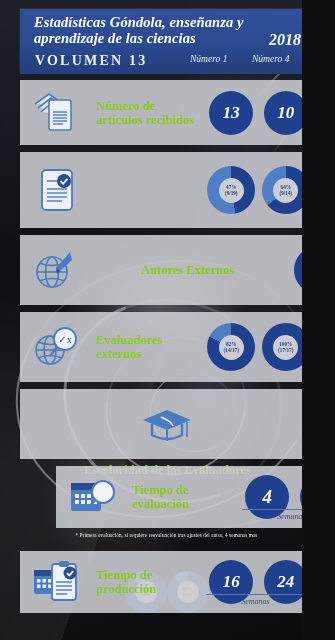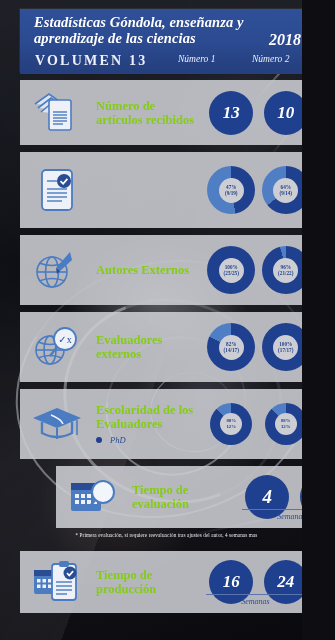--- a/index.html
+++ b/index.html
@@ -42,21 +42,21 @@
     background:linear-gradient(180deg,#2f5099 0%,#2b4a90 55%,#253f7e 100%);
     box-shadow:0 0 0 1px rgba(255,255,255,.06);}
   .header .title{position:absolute;left:14px;top:5px;width:262px;
     color:#fff;font-style:italic;font-weight:bold;font-size:14.5px;line-height:16px;
     letter-spacing:.1px;}
   .header .year{position:absolute;right:12px;top:22px;color:#fff;font-style:italic;
     font-weight:bold;font-size:16px;}
   .header .vol{position:absolute;left:15px;top:44px;color:#eef1f8;font-size:14px;
     letter-spacing:2.2px;font-weight:bold;}
   .header .num{position:absolute;top:45px;color:#eaeef7;font-style:italic;font-size:9.5px;}
-  .n1{left:158px;} .n2{left:232px;}
+  .n1{left:170px;} .n2{left:232px;}
   .hdr-rule{position:absolute;left:20px;top:71px;width:293px;height:3px;background:#24407f;}
 
   
   .panel{position:absolute;left:20px;width:293px;
     background:rgba(205,206,212,.88);
     display:flex;align-items:center;}
   .icon{width:74px;flex:0 0 74px;display:flex;align-items:center;justify-content:center;}
   .labels{flex:0 0 108px;padding-left:2px;}
   .ltitle{color:#84cc16;font-weight:bold;font-size:12.5px;line-height:14px;}
   .lsub{color:#2a4c93;font-style:italic;font-size:9.5px;line-height:11px;margin-top:3px;}
@@ -98,21 +98,21 @@
   <div class="swirl s4"></div>
   <div class="streak k1"></div>
   <div class="streak k2"></div>
   <div class="streak k3"></div>
 
   <div class="header">
     <div class="title">Estadísticas  Góndola, enseñanza y aprendizaje de las ciencias</div>
     <div class="year">2018</div>
     <div class="vol">VOLUMEN 13</div>
     <div class="num n1">Número 1</div>
-    <div class="num n2">Número 2</div>
+    <div class="num n2">Número 4</div>
   </div>
   <div class="hdr-rule"></div>
 
   <div id="rows-host">
       <div class="panel" style="top: 80px; height: 65px;">
         <div class="icon">
           <svg width="56" height="46" viewBox="0 0 56 46">
     <g fill="none" stroke="#4b7cc2" stroke-width="1.6">
       <path d="M6 14 L20 4 L34 14 L34 16" fill="#dfe5ef"></path>
       <path d="M9 18 L22 8 L36 18 L36 20" fill="#dfe5ef"></path>
@@ -161,21 +161,21 @@
             </div>
           </div>
           <div class="donut" style="background: conic-gradient(rgb(31, 63, 143) 0deg, rgb(31, 63, 143) 64%, rgb(79, 126, 196) 64%, rgb(79, 126, 196) 100%);">
             <div class="hole">
               <div>64%</div>
               <div>(9/14)</div>
             </div>
           </div>
         </div>
       </div>
-      <div class="panel" style="top: 235px; height: 70px;">
+      <div class="panel" style="top: 235px; height: 70px; gap: 45px;">
         <div class="icon">
           <svg width="54" height="48" viewBox="0 0 54 48">
     <g fill="none" stroke="#4b7cc2" stroke-width="1.6">
       <circle cx="22" cy="26" r="15"></circle>
       <ellipse cx="22" cy="26" rx="6.5" ry="15"></ellipse>
       <line x1="7" y1="26" x2="37" y2="26"></line>
       <path d="M9 17 Q22 22 35 17"></path>
               <path d="M9 35 Q22 30 35 35"></path>
     </g>
     <path d="M26 22 L40 6 L42 14 L30 25 Z" fill="#4b7cc2"></path>
@@ -226,21 +226,21 @@
             </div>
           </div>
           <div class="donut" style="background: conic-gradient(rgb(31, 63, 143) 0deg, rgb(31, 63, 143) 100%, rgb(79, 126, 196) 100%, rgb(79, 126, 196) 100%);">
             <div class="hole">
               <div>100%</div>
               <div>(17/17)</div>
             </div>
           </div>
         </div>
       </div>
-      <div class="panel" style="top: 389px; height: 70px;">
+      <div class="panel" style="top: 389px; height: 70px; flex-direction: column;">
         <div class="icon">
           <svg width="56" height="46" viewBox="0 0 56 46">
     <path d="M4 17 L28 7 L52 17 L28 27 Z" fill="#4b7cc2"></path>
     <path d="M13 21 L13 32 Q28 40 43 32 L43 21" fill="none" stroke="#4b7cc2" stroke-width="2.4"></path>
     <path d="M28 27 L28 38" stroke="#4b7cc2" stroke-width="2"></path>
     <path d="M22 14 q10 4 12 9" fill="none" stroke="#eef2f8" stroke-width="1.6"></path>
     <line x1="48" y1="19" x2="48" y2="34" stroke="#4b7cc2" stroke-width="1.6"></line>
           </svg>
         </div>
         <div class="labels">

